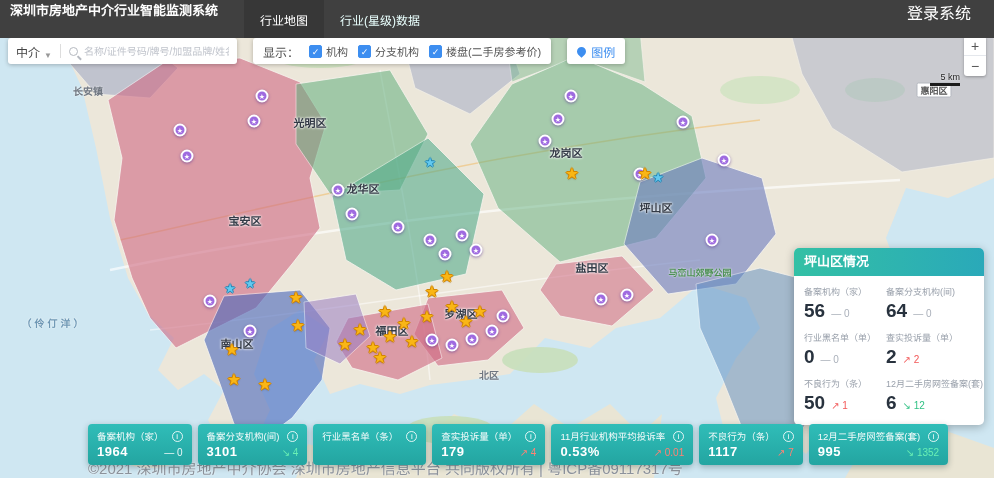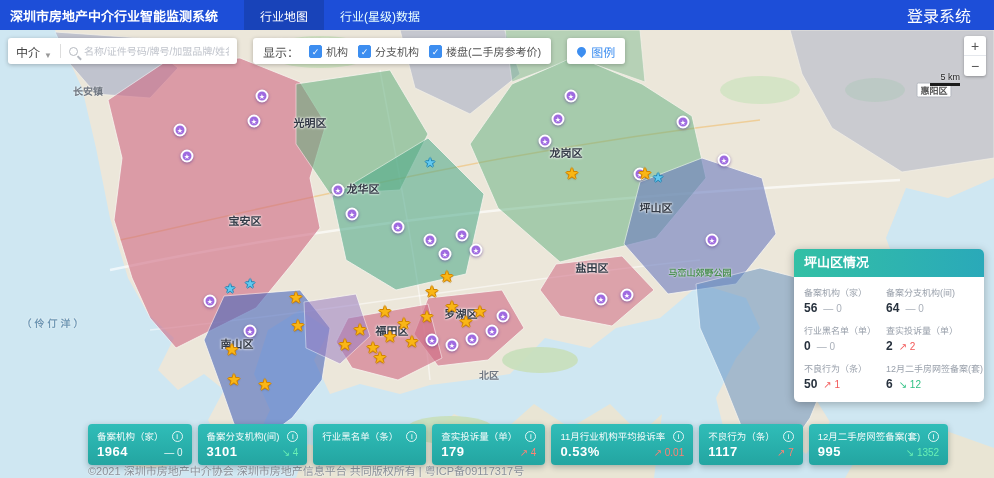--- a/index.html
+++ b/index.html
@@ -1,20 +1,20 @@
 <!DOCTYPE html>
 <html lang="zh-CN"><head>
 <meta charset="utf-8">
 <style>
   *{margin:0;padding:0;box-sizing:border-box;}
   body{font-family:"Liberation Sans","DejaVu Sans",sans-serif;background:#fff;}
   .page{position:relative;width:994px;height:478px;overflow:hidden;background:#dfe9ef;}
 
   
-  .header{position:absolute;top:0;left:0;right:0;height:30px;background:#1d4ed8;display:flex;align-items:center;color:#fff;z-index:40;}
+  .header{position:absolute;top:0;left:0;right:0;height:38px;background:#404040;display:flex;color:#fff;z-index:40;}
   .title{font-size:13px;font-weight:bold;margin:0 26px 0 10px;white-space:nowrap;}
   .nav{display:flex;height:100%;}
   .nav-item{display:flex;align-items:center;padding:0 16px;font-size:12px;color:#e9fffd;cursor:pointer;white-space:nowrap;}
   .nav-item.active{background:rgba(0,0,0,.14);color:#fff;}
   .login{margin-left:auto;margin-right:23px;font-size:16px;white-space:nowrap;cursor:pointer;}
 
   
   .map{position:absolute;top:30px;left:0;width:994px;height:448px;overflow:hidden;}
   .map svg{position:absolute;left:0;top:0;}
   .layer{position:absolute;inset:0;}
@@ -55,45 +55,45 @@
 
   
   .zoom{position:absolute;top:6px;right:8px;width:22px;background:#fff;border-radius:3px;box-shadow:0 1px 3px rgba(0,0,0,.3);z-index:20;}
   .zbtn{height:20px;display:flex;align-items:center;justify-content:center;font-size:14px;color:#555;cursor:pointer;}
   .zbtn:first-child{border-bottom:1px solid #e4e7ec;}
   .scale{position:absolute;top:42px;right:34px;z-index:15;display:flex;flex-direction:column;align-items:flex-end;gap:1px;}
   .scale-text{font-size:9px;color:#222;text-shadow:0 0 2px #fff;}
   .scale-bar{width:30px;height:3px;background:#1b1b1b;}
 
   
-  .panel{position:absolute;right:10px;bottom:76px;width:190px;background:#fff;border-radius:5px;box-shadow:0 2px 10px rgba(0,0,0,.28);overflow:hidden;z-index:25;}
+  .panel{position:absolute;right:10px;bottom:53px;width:190px;background:#fff;border-radius:5px;box-shadow:0 2px 10px rgba(0,0,0,.28);overflow:hidden;z-index:25;}
   .panel-h{height:28px;background:linear-gradient(90deg,#33c0a5,#2aa9b9);color:#fff;font-size:13px;font-weight:bold;line-height:28px;padding-left:10px;}
   .panel-b{padding:9px 10px 11px;display:grid;grid-template-columns:1fr 1fr;gap:9px 10px;}
   .pslabel{font-size:9px;color:#99a0ab;white-space:nowrap;overflow:hidden;text-overflow:ellipsis;}
   .psrow{display:flex;align-items:baseline;gap:6px;margin-top:2px;}
-  .psval{font-size:12px;font-weight:bold;color:#28323e;}
+  .psval{font-size:19px;font-weight:bold;color:#28323e;}
   .panel .trend{font-size:10px;white-space:nowrap;}
   .panel .trend.up{color:#f25858;}
   .panel .trend.down{color:#30c184;}
   .panel .trend.flat{color:#aab0ba;}
 
   
   .cards{position:absolute;left:88px;bottom:13px;display:flex;gap:6px;z-index:25;}
   .card{background:linear-gradient(180deg,#30bdb8,#23a5a1);border-radius:4px;padding:5px 9px 6px;color:#fff;box-shadow:0 2px 6px rgba(0,40,40,.3);min-width:96px;}
   .cardtop{display:flex;align-items:center;}
   .cardlabel{font-size:9.5px;white-space:nowrap;opacity:.95;}
   .info{margin-left:auto;width:11px;height:11px;border:1px solid rgba(255,255,255,.85);border-radius:50%;font-size:8px;line-height:10px;text-align:center;flex:none;cursor:pointer;margin-left:8px;}
   .cardbot{display:flex;align-items:baseline;justify-content:space-between;gap:10px;margin-top:1px;}
   .cardval{font-size:13px;font-weight:bold;letter-spacing:.5px;}
   .cards .trend{font-size:10px;white-space:nowrap;}
   .cards .trend.up{color:#ff8274;}
   .cards .trend.down{color:#69f0b4;}
   .cards .trend.flat{color:rgba(255,255,255,.9);}
 
-  .footer{position:absolute;left:88px;bottom:0;font-size:11px;color:#8d939c;z-index:24;white-space:nowrap;text-shadow:0 0 2px #fff;}
+  .footer{position:absolute;left:88px;bottom:0;font-size:15px;color:#8d939c;z-index:24;white-space:nowrap;text-shadow:0 0 2px #fff;}
 </style>
 </head>
 <body>
 
 <div class="page">
 
   <div class="header">
     <div class="title">深圳市房地产中介行业智能监测系统</div>
     <div class="nav">
         <div class="nav-item active">行业地图</div>

